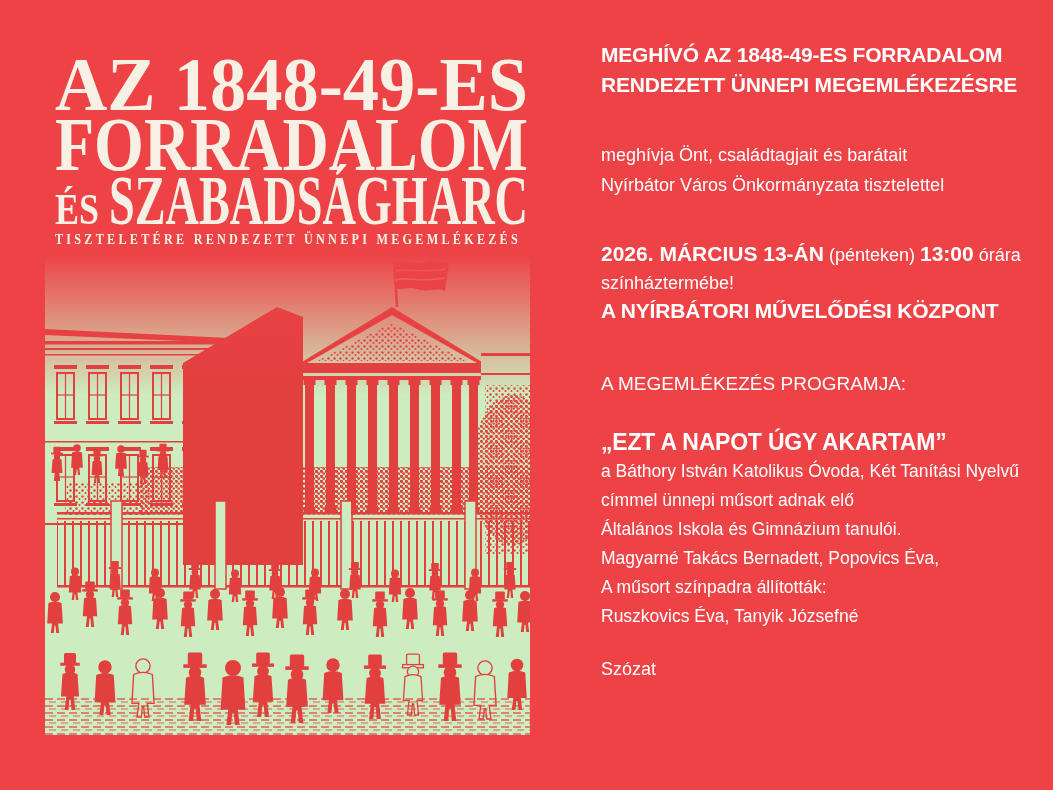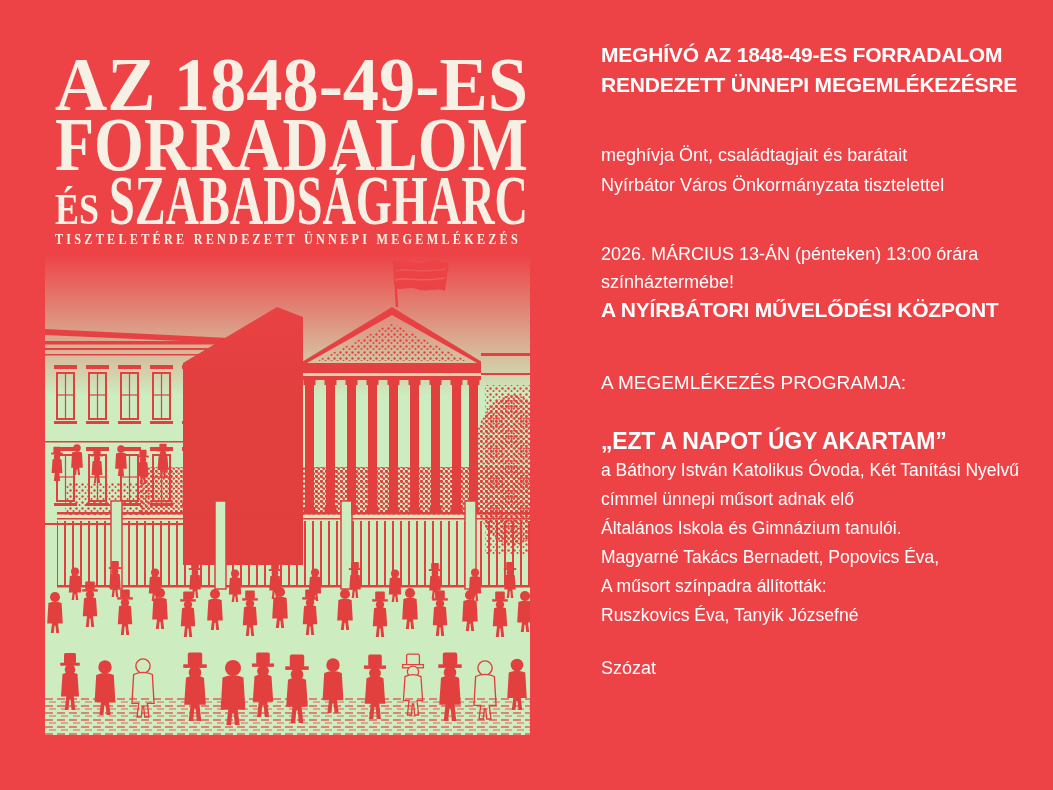--- a/index.html
+++ b/index.html
@@ -19,21 +19,21 @@
   .engraving{position:absolute;left:45px;top:255px;width:485px;height:480px;}
 
   
   .right-col{
     position:absolute;left:577px;top:40px;width:456px;color:#ffffff;margin-left:24px;
   }
   .right-col .line{white-space:nowrap;}
   .rc-heading{font-size:21px;line-height:30px;font-weight:700;letter-spacing:-0.2px;}
   .rc-intro{margin-top:40px;font-size:18px;line-height:30px;}
   .rc-date{margin-top:39px;font-size:18px;line-height:30px;}
-  .rc-date .b{font-weight:400;font-size:18px;}
+  .rc-date .b{font-weight:700;font-size:21px;}
   .rc-date .sp{display:inline-block;width:5px;}
   .rc-venue{font-weight:700;font-size:21px;line-height:30px;letter-spacing:-0.2px;}
   .rc-venue-suffix{font-size:18px;line-height:26px;}
   .rc-program-heading{margin-top:47px;font-weight:400;font-size:19px;line-height:22px;}
   .rc-item1{margin-top:36px;font-size:18px;line-height:22px;}
   .rc-perf-title{margin-top:32px;font-weight:700;font-size:23px;line-height:30px;letter-spacing:-0.2px;}
   .rc-perf{font-size:17.5px;line-height:29px;}
   .rc-item2{margin-top:27px;font-size:18px;line-height:22px;}
 </style>
 </head>

